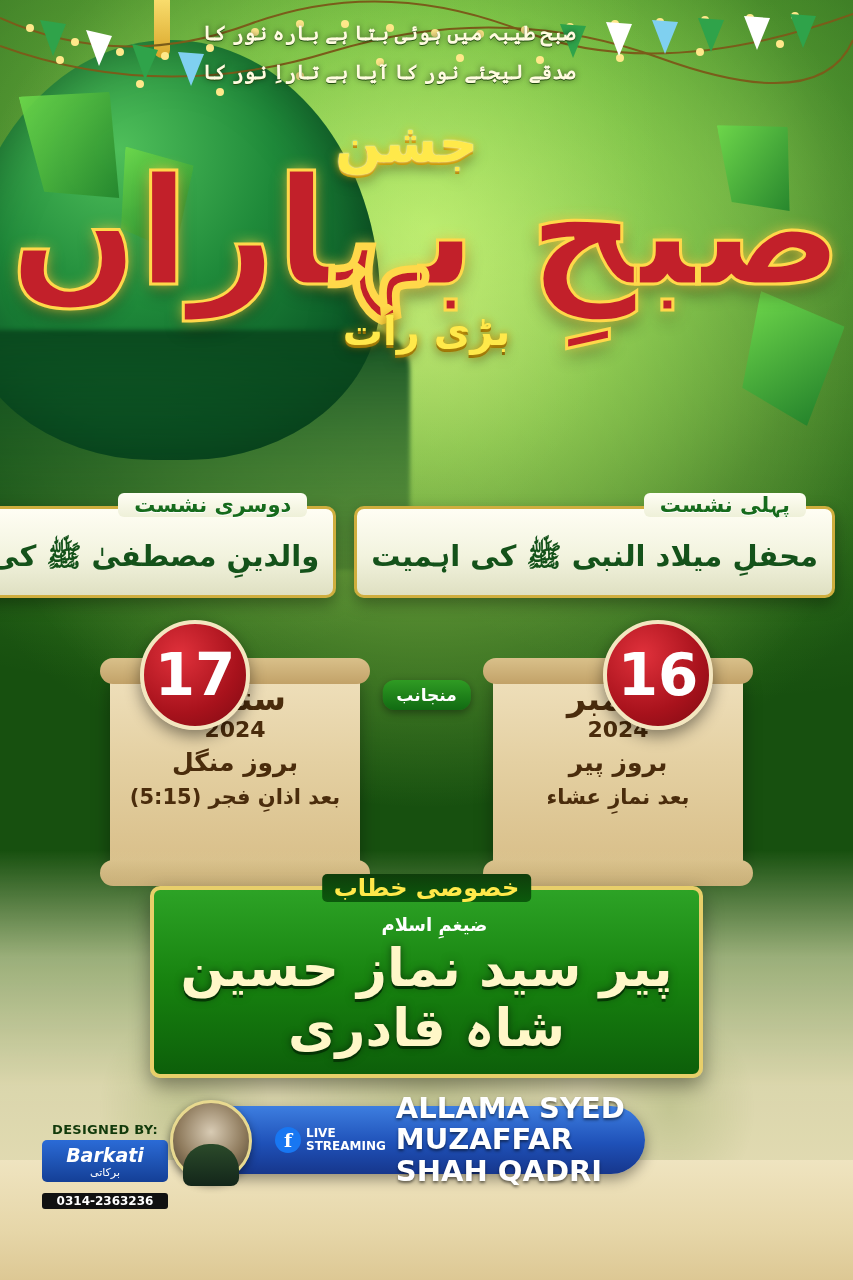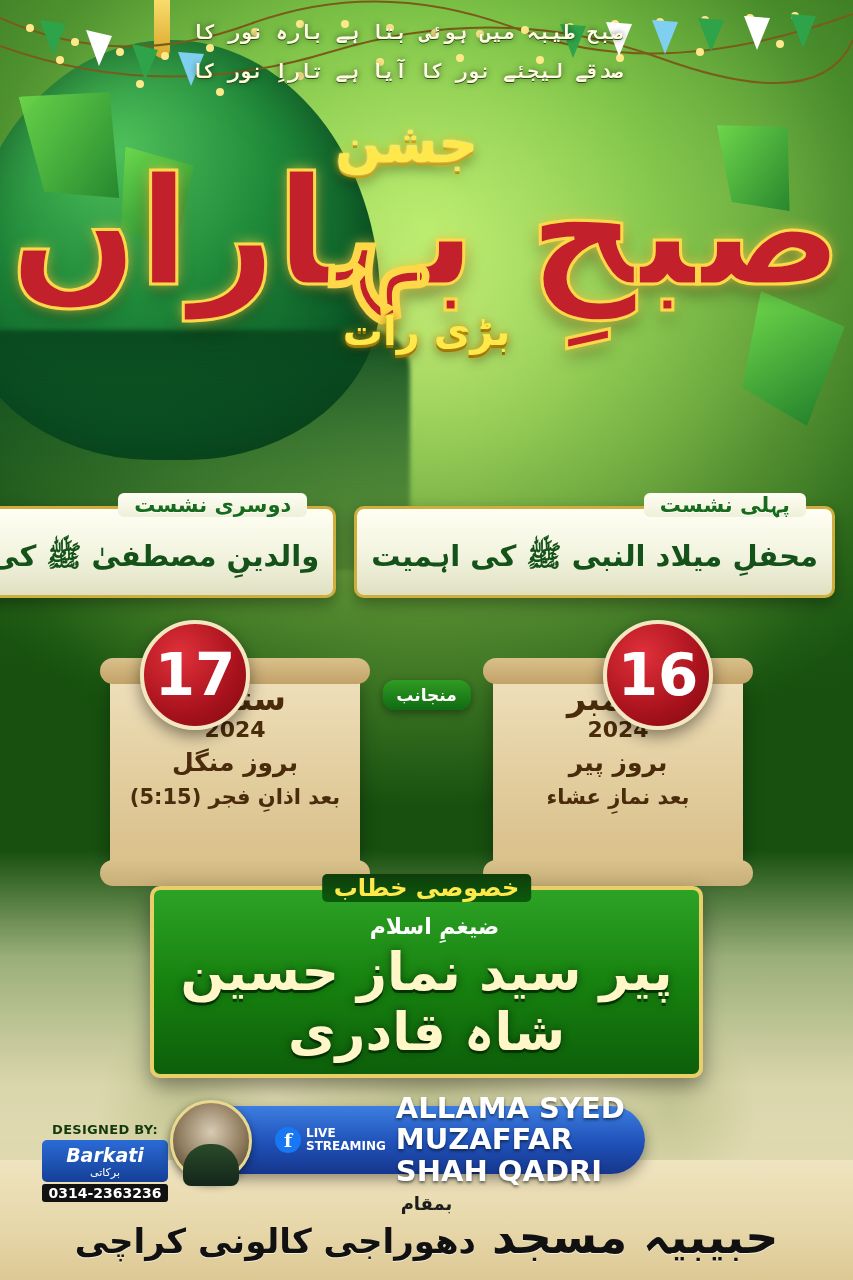--- a/index.html
+++ b/index.html
@@ -78,21 +78,21 @@
   .flag.f4 { right: 60px; top: 120px; transform: rotate(-8deg); width:70px;height:95px;}
 
   
   .lights { position: absolute; left: 0; right: 0; top: 0; height: 130px; }
 
   
   .couplet {
     position: absolute; top: 14px; right: 230px; width: 420px;
     text-align: left; direction: rtl;
     color: #fffbe0; font-size: 20px; line-height: 1.95;
-    font-family: Liberation Mono, monospace;
+    font-family: Liberation Sans, sans-serif;
     text-shadow: 0 0 6px rgba(0,0,0,.55), 0 1px 0 #2a5e13;
     font-weight: 700;
   }
   .couplet div { white-space: nowrap; }
 
   
   .title-wrap {
     position: absolute; top: 112px; left: 0; right: 0;
     text-align: center; direction: rtl;
   }
@@ -205,21 +205,21 @@
     box-shadow: 0 8px 20px rgba(0,0,0,.4);
     direction: rtl; text-align: center; padding-top: 6px;
   }
   .speaker-khitab {
     color: #ffe94a; font-size: 24px; font-weight: 700;
     position: absolute; top: -16px; left: 50%; transform: translateX(-50%);
     background: linear-gradient(180deg,#0f3d0b,#0b5a0c);
     padding: 0 12px; border-radius: 5px; white-space: nowrap;
   }
   .speaker-sub {
-    margin-top: 18px; color: #ffffff; font-size: 22px; font-weight: 700; margin-left: 16px;
+    margin-top: 18px; color: #ffffff; font-size: 18px; font-weight: 700; margin-left: 16px;
   }
   .speaker-name {
     margin-top: 4px; color: #fff7c8; font-size: 52px; font-weight: 700;
     text-shadow: 0 0 8px rgba(0,0,0,.5), 0 3px 0 #063f05;
     line-height: 1.15;
   }
 
   
   .designer {
     position: absolute; left: 42px; top: 1122px; width: 126px;
@@ -229,22 +229,22 @@
     font-size: 13px; font-weight: 700; color: #123a0b; letter-spacing: .3px;
   }
   .designer-logo {
     margin-top: 3px;
     background: linear-gradient(180deg,#2b6bd6,#143f96);
     border-radius: 5px; color: #fff; padding: 4px 0 3px;
   }
   .designer-logo .nm { font-size: 19px; font-style: italic; font-weight: 700; }
   .designer-logo .ar { font-size: 11px; }
   .designer-phone {
-    margin-top: 2px; background: #111; color: #fff;
-    font-size: 14px; font-weight: 700; border-radius: 3px; padding: 1px 0;
+    margin-top: 11px; background: #111; color: #fff;
+    font-size: 12px; font-weight: 700; border-radius: 3px; padding: 1px 0;
   }
 
   
   .live-bar {
     position: absolute; left: 175px; top: 1106px; width: 470px; height: 68px;
     background: linear-gradient(180deg,#3d7ee0 0%, #1f51b8 55%, #16368c 100%);
     border-radius: 34px;
     display: flex; align-items: center; padding-left: 14px;
     box-shadow: 0 5px 14px rgba(0,0,0,.4);
   }
@@ -429,21 +429,14 @@
         <div>LIVE</div>
         <div>STREAMING</div>
       </div>
     </div>
     <div class="live-names">
       <div>ALLAMA SYED</div>
       <div>MUZAFFAR SHAH QADRI</div>
     </div>
   </div>
 
-  <div class="venue">
-    <div class="venue-top">بمقام</div>
-    <div class="venue-main">
-      <span>حبیبیہ مسجد</span>
-      <span class="small">دھوراجی کالونی کراچی</span>
-    </div>
-  </div>
 
 </div>
 
 </body></html>

